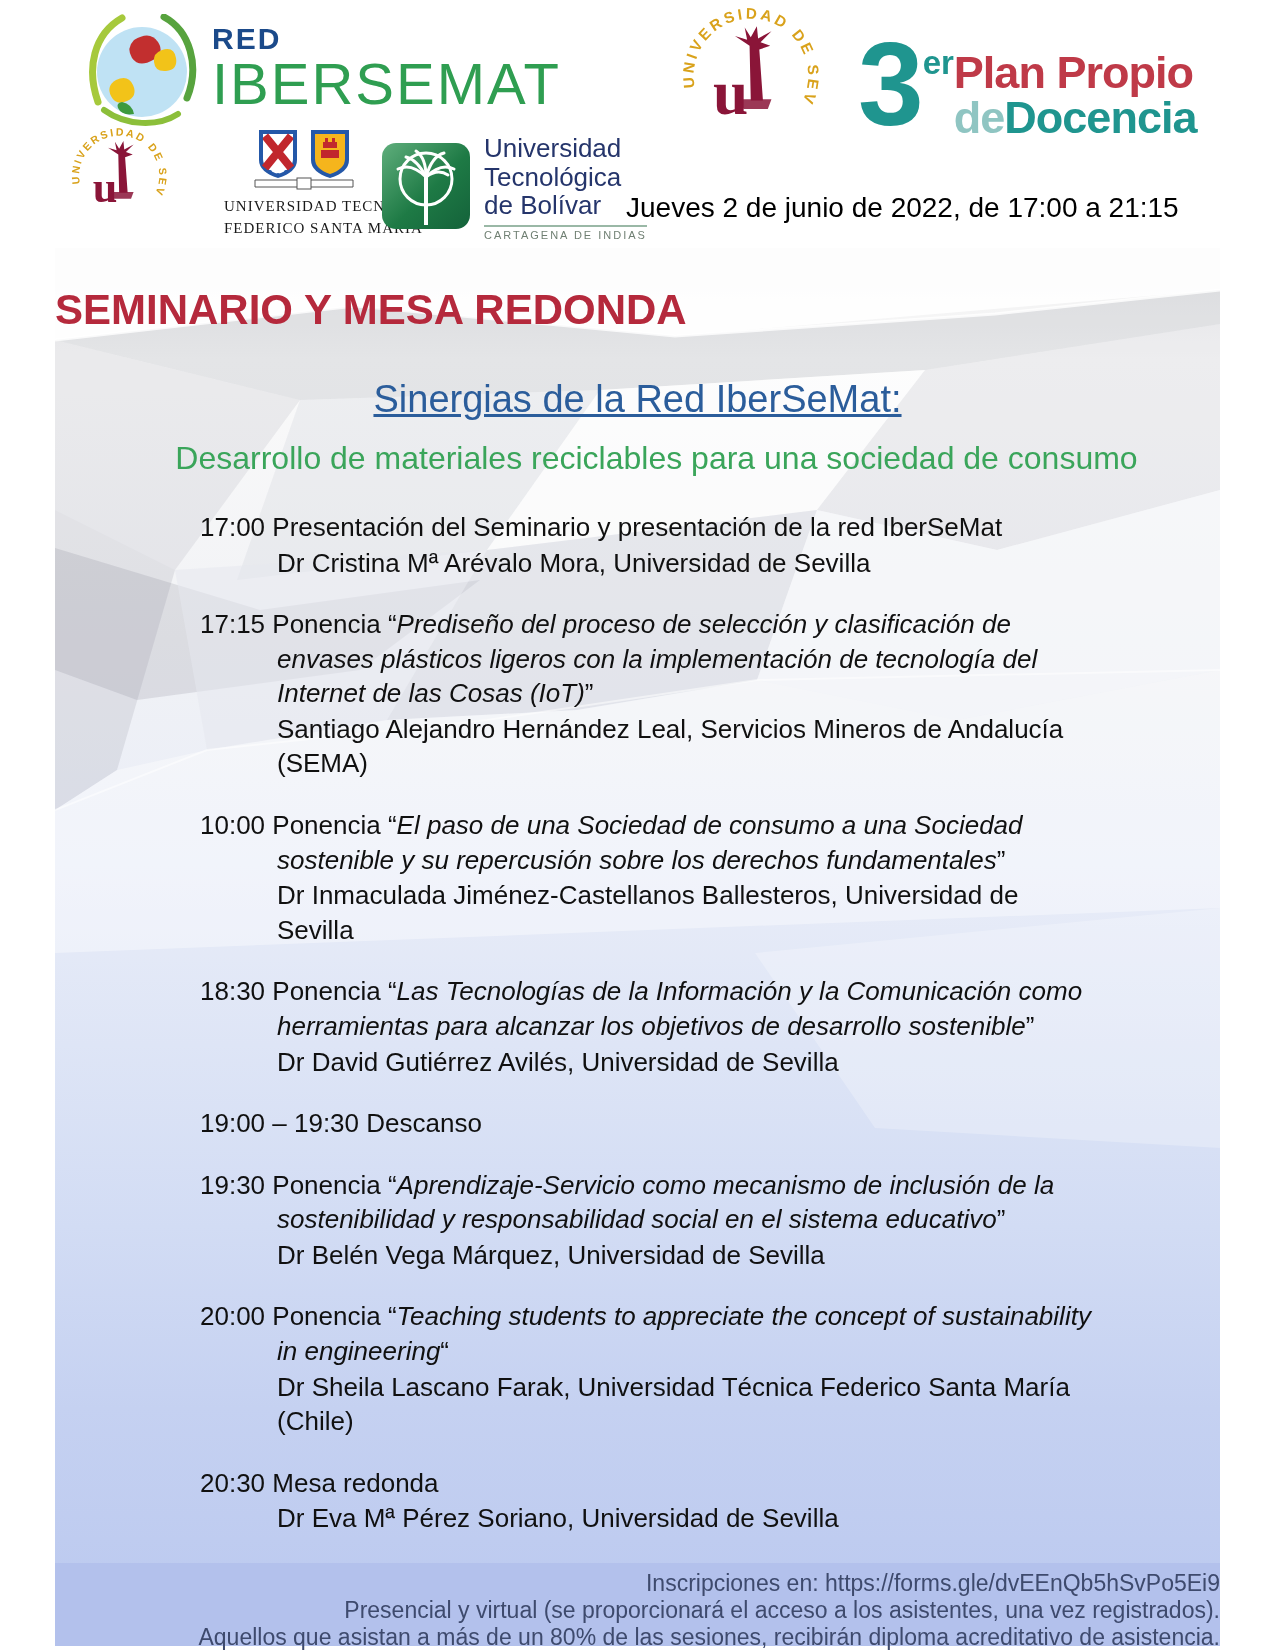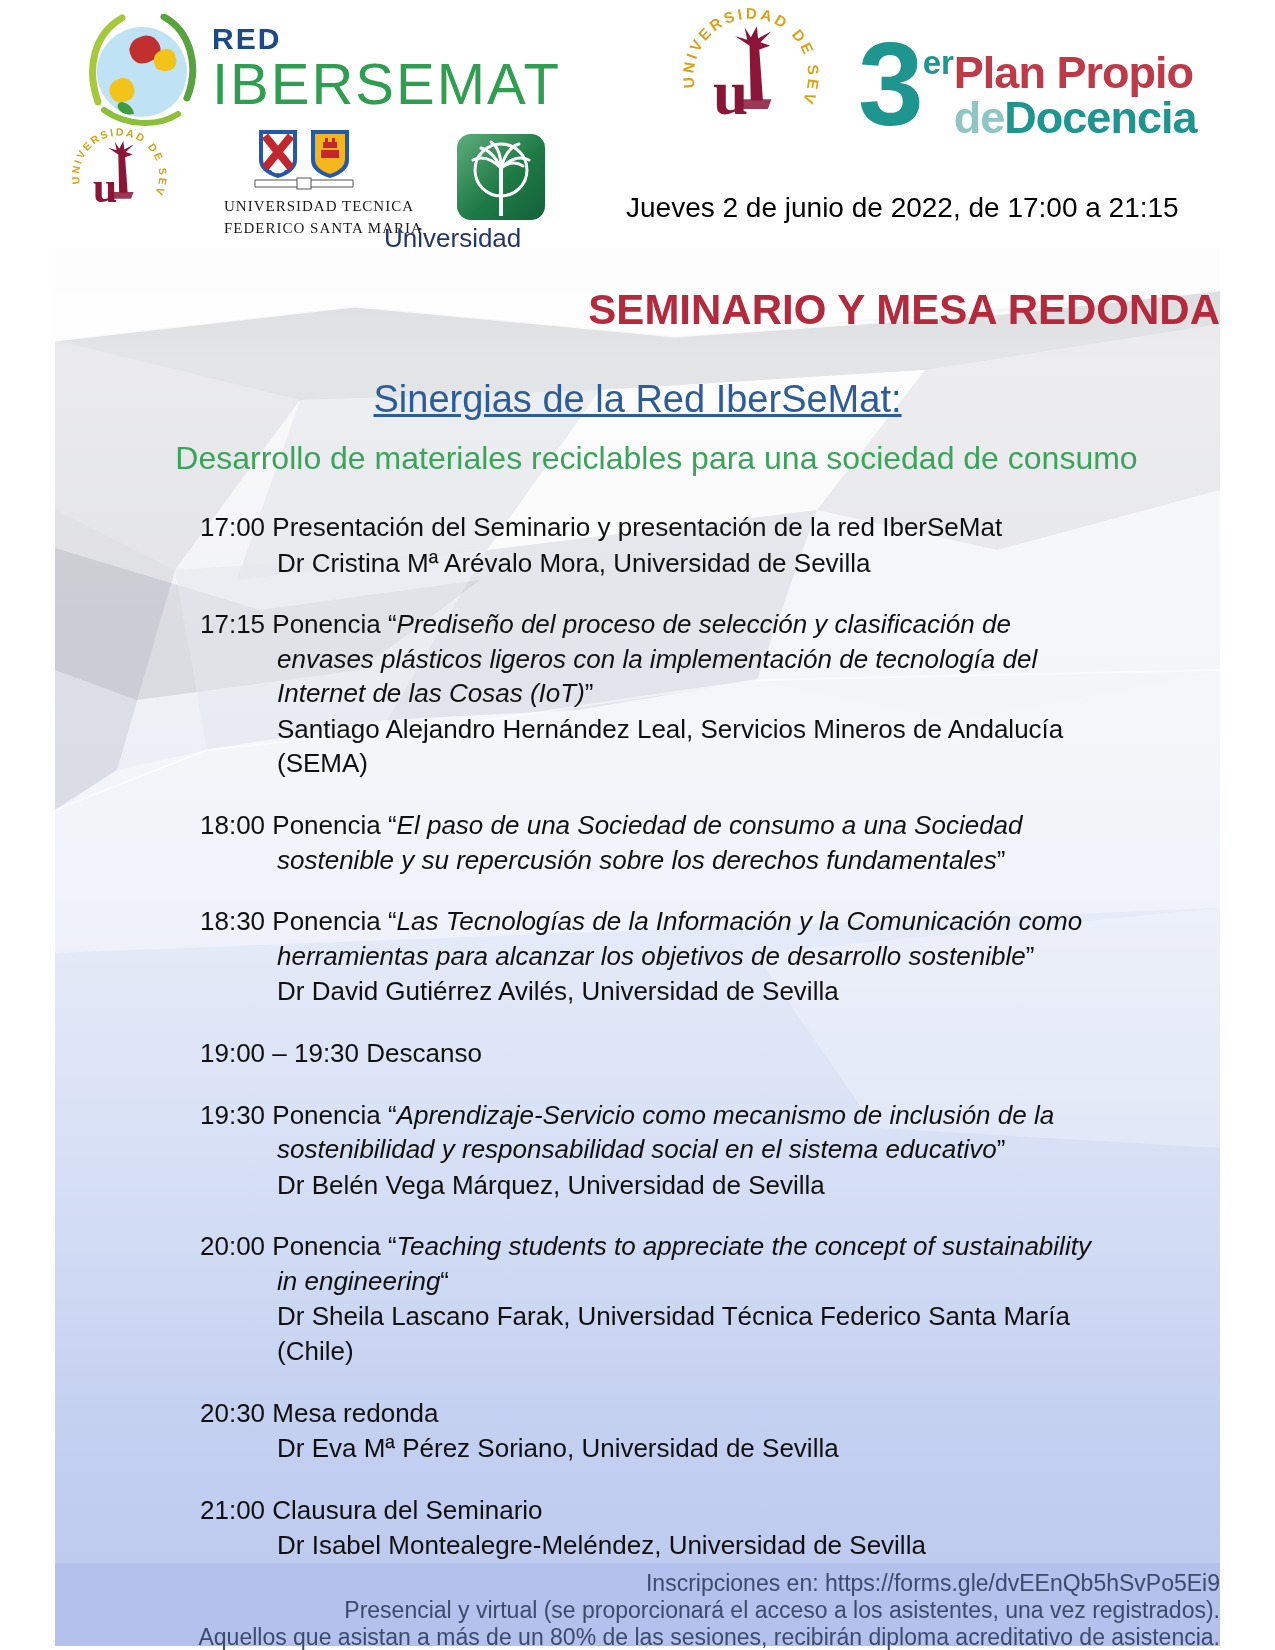--- a/index.html
+++ b/index.html
@@ -20,35 +20,35 @@
   .plan-num{font-size:118px;font-weight:bold;color:var(--plan_teal,#1f958f);line-height:.82;letter-spacing:-3px;}
   .plan-sup{font-size:33px;font-weight:bold;color:var(--plan_teal,#1f958f);margin-top:8px;margin-left:2px;}
   .plan-words{margin-top:14px;}
   .plan-line1{font-size:45px;font-weight:bold;color:var(--plan_red,#bf3a48);line-height:1.0;letter-spacing:-1px;}
   .plan-line2{font-size:45px;font-weight:bold;color:var(--plan_teal,#1f958f);line-height:1.0;letter-spacing:-1px;}
   .plan-de{color:var(--plan_teal_light,#8fc5c2);font-weight:600;}
 
   .utfsm{position:absolute;left:224px;top:128px;width:160px;text-align:center;}
   .utfsm-name{font-family:"Liberation Serif",serif;font-size:15px;letter-spacing:1px;color:#1a1a1a;line-height:1.25;margin-top:3px;white-space:nowrap;}
 
-  .utb{position:absolute;left:372px;top:132px;display:flex;align-items:flex-end;flex-direction:column;}
+  .utb{position:absolute;left:380px;top:132px;display:flex;align-items:center;}
   .utb-textcol{margin-left:12px;margin-top:2px;}
   .utb-name{font-size:26px;color:var(--utb_navy,#25356b);line-height:1.1;font-weight:500;}
   .utb-rule{border:none;border-top:2px solid #9ab8a6;margin:5px 0 2px 0;}
   .utb-sub{font-size:11px;letter-spacing:2px;color:#6f7f72;text-align:right;font-weight:500;}
 
   .date-line{position:absolute;left:626px;top:192px;font-size:28px;color:#000;}
 
   
   .poster-body{position:absolute;left:55px;top:248px;width:1165px;height:1398px;
     background:linear-gradient(180deg,#ededee 0%,#fafafa 8%,#f1f2f5 28%,#e9edf8 44%,
                #dee5f6 57%,#d2dcf4 70%,#c5d1f1 83%,#bac8ef 100%);}
   .texture{position:absolute;left:0;top:0;width:100%;height:100%;pointer-events:none;}
 
-  .title-main{position:absolute;left:0;top:38px;width:100%;text-align:right;
+  .title-main{position:absolute;left:0;top:38px;width:100%;text-align:left;
     font-size:42px;font-weight:bold;color:var(--title_red,#b5293c);letter-spacing:0px;}
   .title-sub{position:absolute;left:0;top:130px;width:100%;text-align:center;
     font-size:38px;font-weight:500;color:var(--subtitle_blue,#2b5d9b);text-decoration:underline;}
   .title-tag{position:absolute;left:0;top:192px;width:100%;text-align:center;
     font-size:32px;color:var(--tagline_green,#3aa55a);margin-left:19px;}
 
   .program{position:absolute;left:145px;top:262px;width:892px;font-size:26px;color:#101010;}
   .prog-item{margin-bottom:27px;padding-left:77px;}
   .prog-title{text-indent:-77px;line-height:1.33;}
   .prog-speaker{line-height:1.33;margin-top:1px;}
@@ -212,21 +212,22 @@
     <div class="prog-title"><span class="prog-time">17:00 </span><span>Presentación del Seminario y presentación de la red IberSeMat</span></div>
     <div class="prog-speaker">Dr Cristina Mª Arévalo Mora, Universidad de Sevilla</div>
   </div>
 
   <div class="prog-item">
     <div class="prog-title"><span class="prog-time">17:15 </span><span>Ponencia “</span><span class="it">Prediseño del proceso de selección y clasificación de envases plásticos ligeros con la implementación de tecnología del Internet de las Cosas (IoT)</span><span>”</span></div>
     <div class="prog-speaker">Santiago Alejandro Hernández Leal, Servicios Mineros de Andalucía (SEMA)</div>
   </div>
 
   <div class="prog-item">
-    <div class="prog-title"><span class="prog-time">18:00 </span><span>Ponencia “</span><span class="it">El paso de una Sociedad de consumo a una Sociedad sostenible y su repercusión sobre los derechos fundamentales</span><span>”</span></div>
+    <div class="prog-title"><span class="prog-time">10:00 </span><span>Ponencia “</span><span class="it">El paso de una Sociedad de consumo a una Sociedad sostenible y su repercusión sobre los derechos fundamentales</span><span>”</span></div>
+    <div class="prog-speaker">Dr Inmaculada Jiménez-Castellanos Ballesteros, Universidad de Sevilla</div>
   </div>
 
   <div class="prog-item">
     <div class="prog-title"><span class="prog-time">18:30 </span><span>Ponencia “</span><span class="it">Las Tecnologías de la Información y la Comunicación como herramientas para alcanzar los objetivos de desarrollo sostenible</span><span>”</span></div>
     <div class="prog-speaker">Dr David Gutiérrez Avilés, Universidad de Sevilla</div>
   </div>
 
   <div class="prog-item">
     <div class="prog-title"><span class="prog-time">19:00 – 19:30 </span><span>Descanso</span></div>
 

